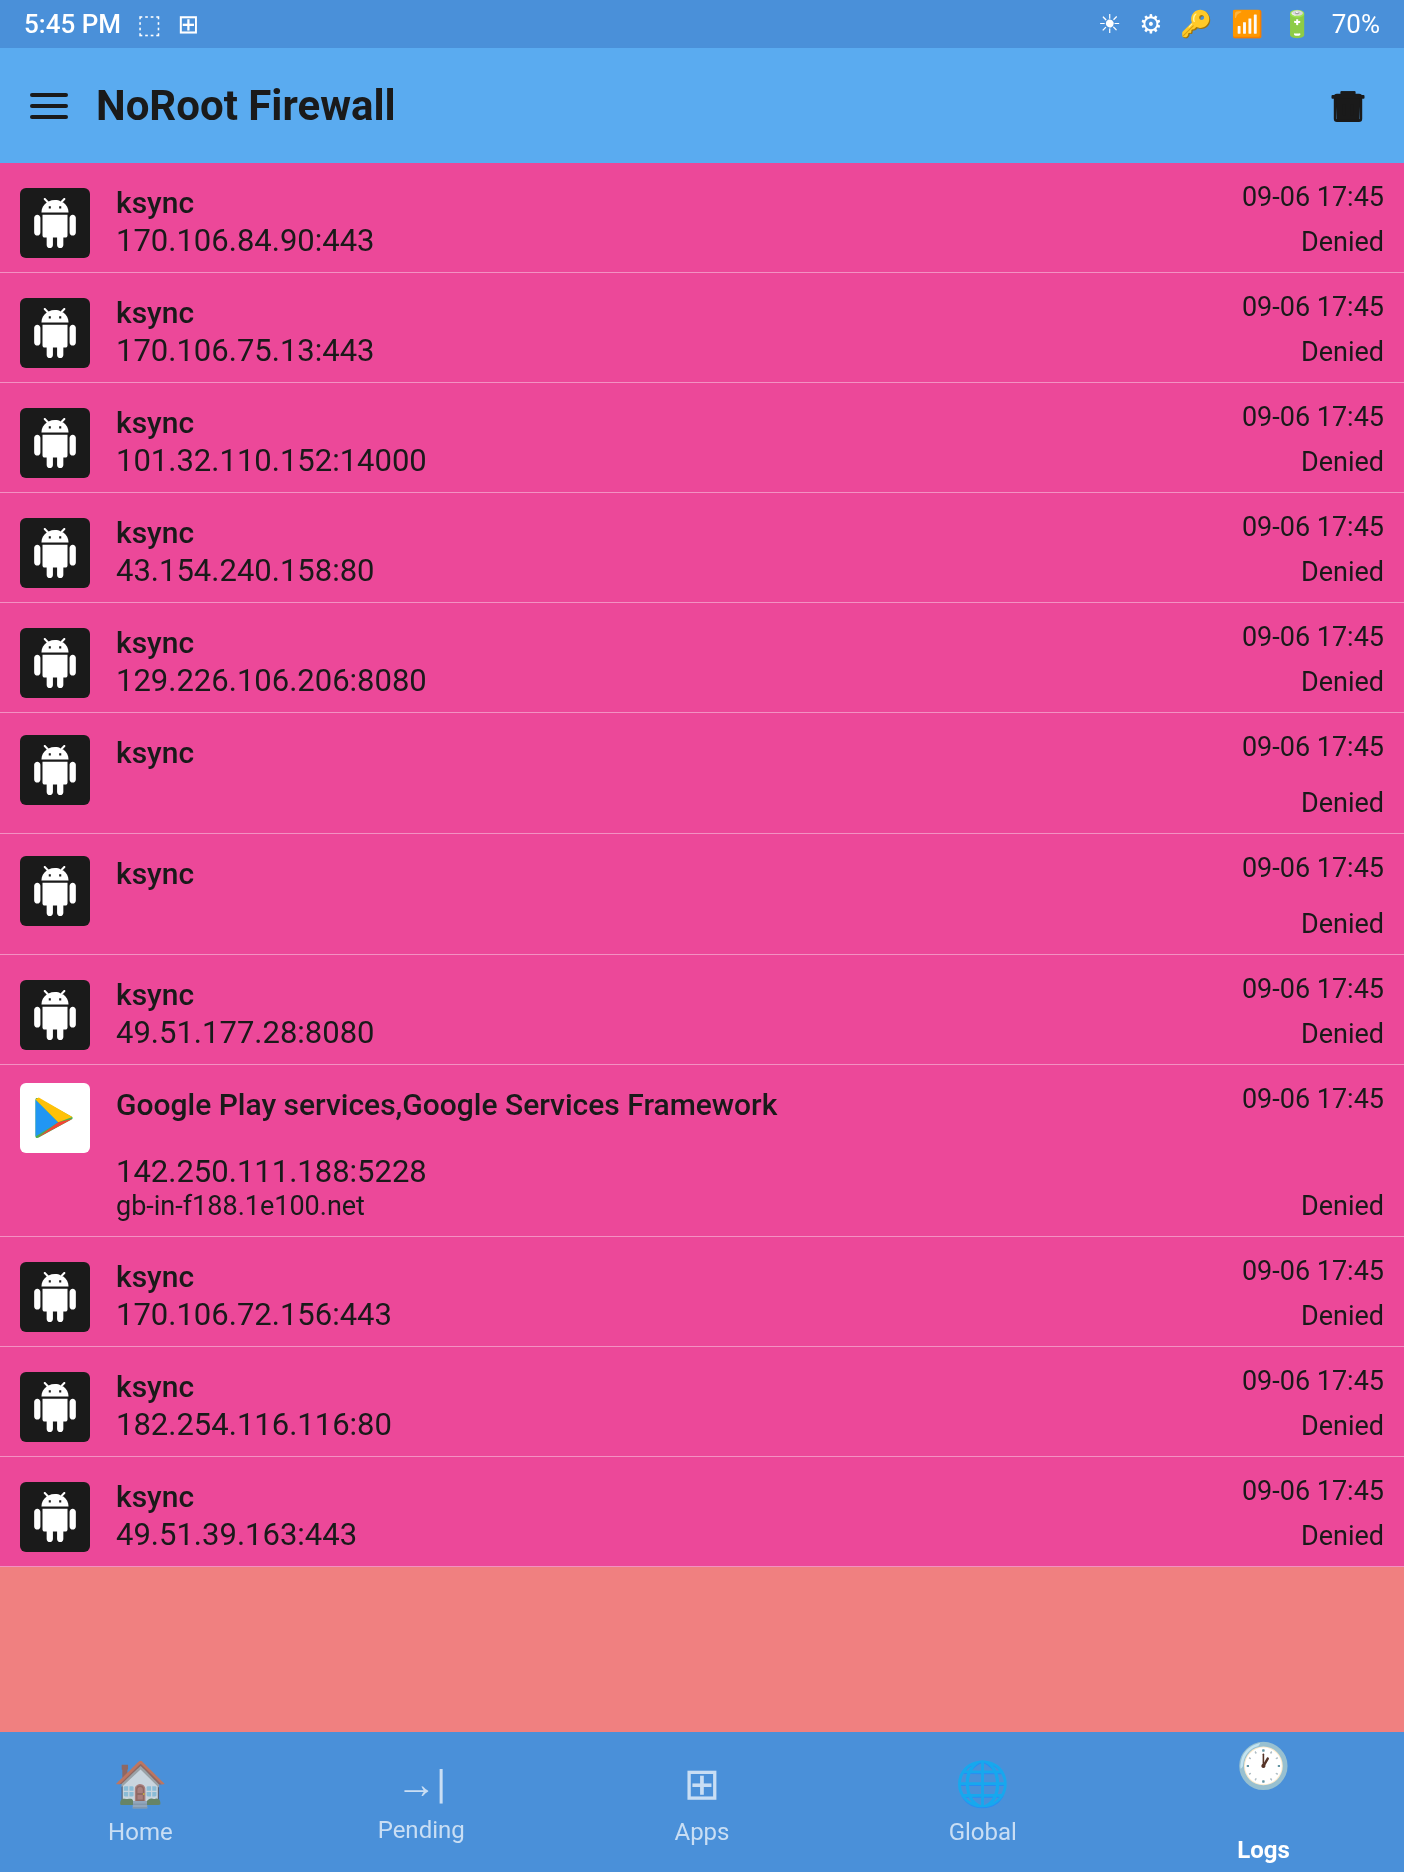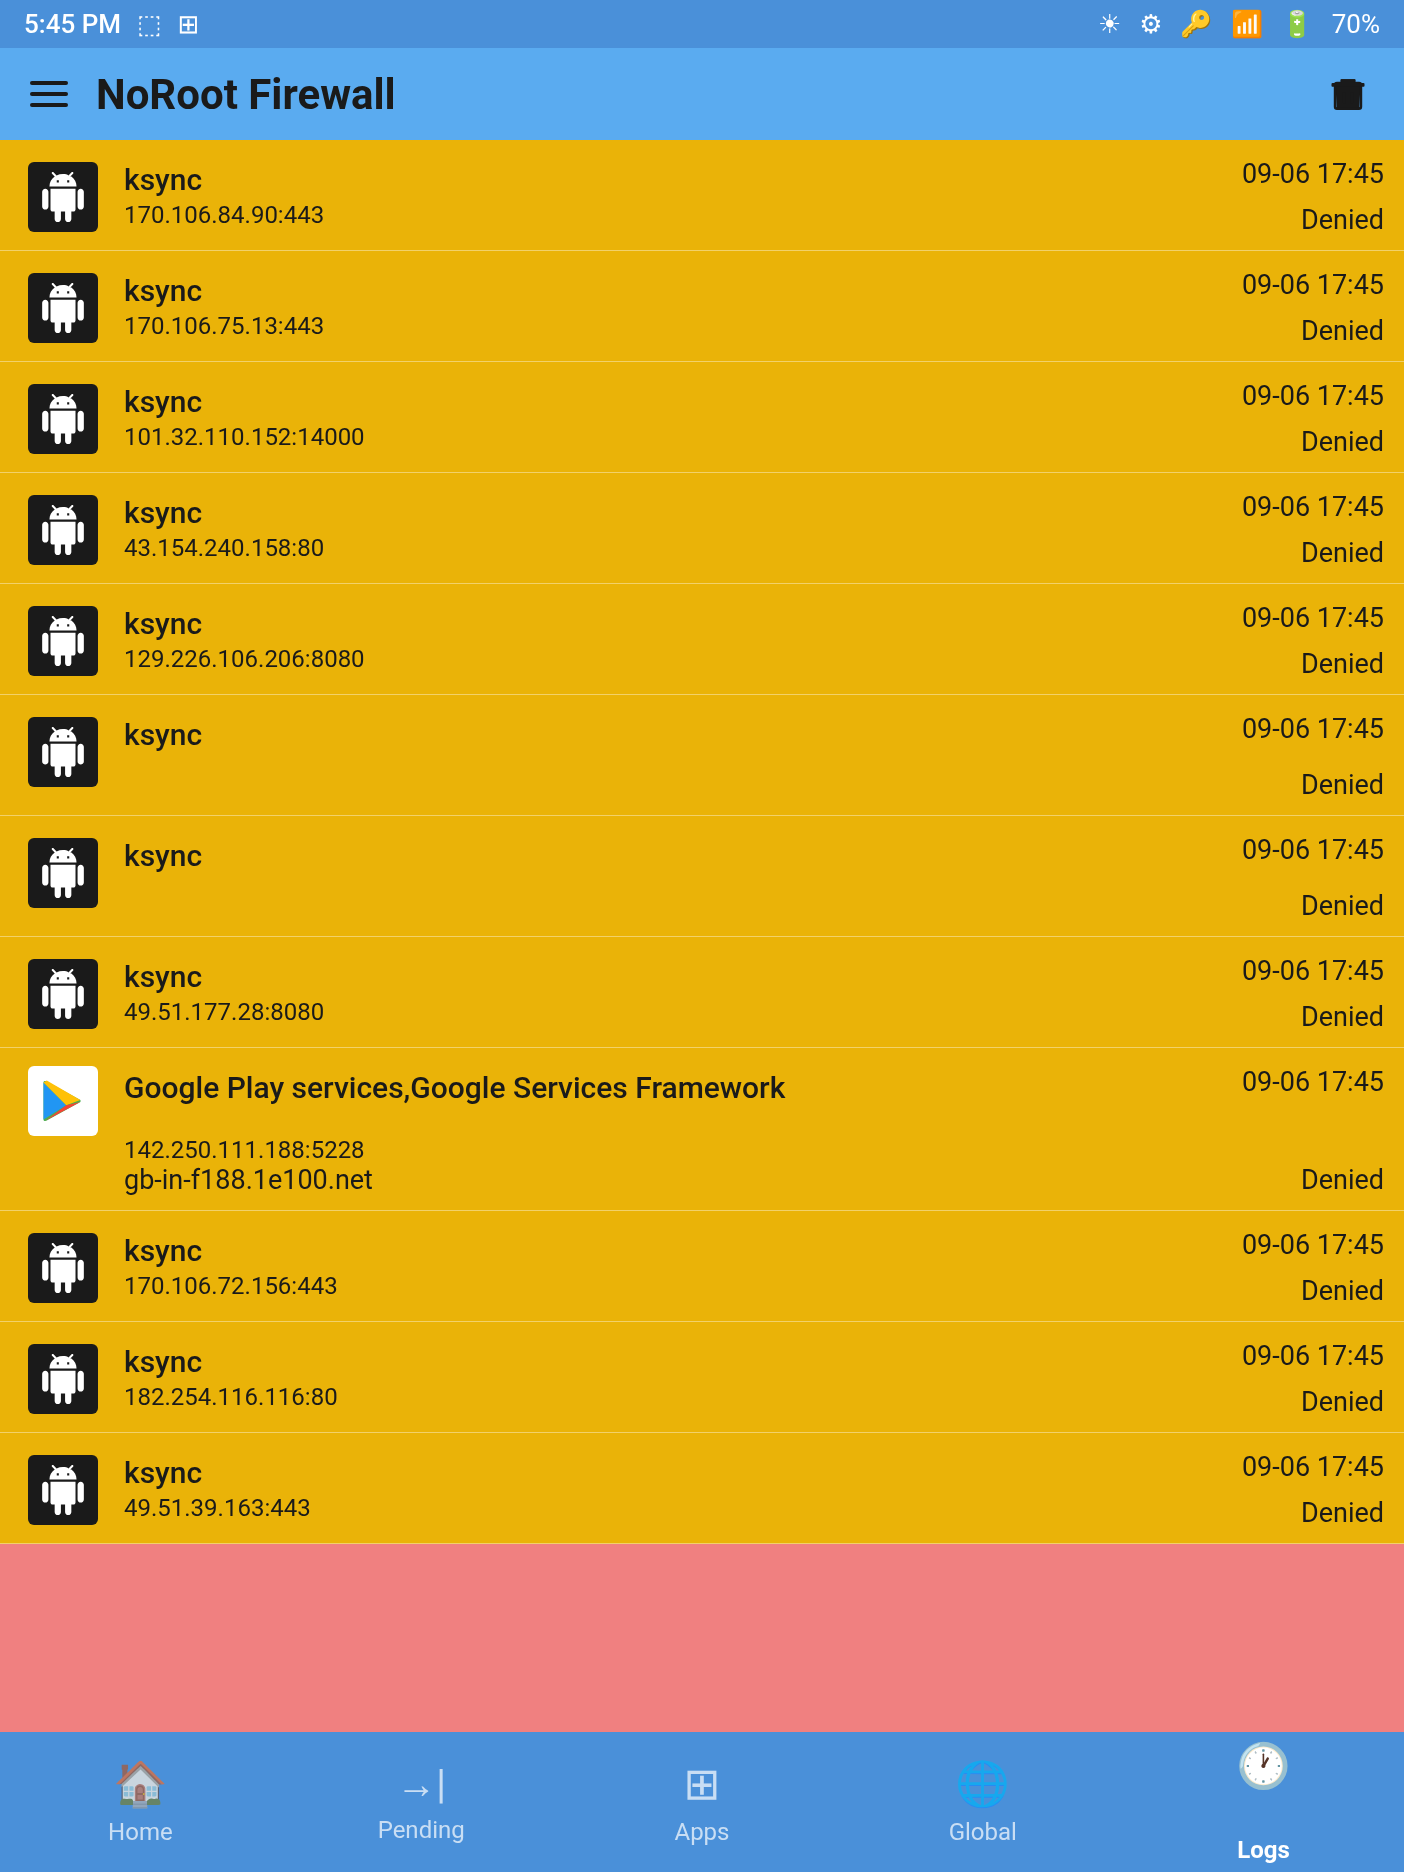--- a/index.html
+++ b/index.html
@@ -32,21 +32,21 @@
     .status-bar-right {
       display: flex;
       align-items: center;
       gap: 18px;
       font-size: 26px;
     }
 
     
     .app-bar {
       background: #5aabf0;
-      height: 92px;
+      height: 115px;
       display: flex;
       align-items: center;
       justify-content: space-between;
       padding: 0 30px;
     }
     .app-bar-left {
       display: flex;
       align-items: center;
       gap: 28px;
     }
@@ -85,26 +85,26 @@
     
     .log-list {
       background: #f08080;
       flex: 1;
       overflow-y: auto;
       height: calc(1872px - 60px - 110px - 140px);
     }
 
     .log-item {
       border-bottom: 1px solid rgba(255,255,255,0.4);
-      padding: 18px 20px 10px 28px;
+      padding: 18px 20px 10px 20px;
       display: grid;
       grid-template-columns: 80px 1fr auto;
       grid-template-rows: auto auto auto;
       align-items: start;
-      background: #eab308;
+      background: #ec4899;
       min-height: 110px;
     }
 
     .app-icon {
       grid-row: 1 / 3;
       grid-column: 1;
       width: 70px;
       height: 70px;
       background: #1a1a1a;
       border-radius: 6px;
@@ -138,21 +138,21 @@
       font-weight: 500;
       padding-left: 16px;
       padding-top: 4px;
       white-space: nowrap;
       overflow: hidden;
       text-overflow: ellipsis;
     }
     .app-address {
       grid-column: 2;
       grid-row: 2;
-      font-size: 24px;
+      font-size: 31px;
       color: #1a1a1a;
       padding-left: 16px;
     }
     .app-domain {
       grid-column: 2;
       grid-row: 3;
       font-size: 27px;
       color: #1a1a1a;
       padding-left: 16px;
       padding-bottom: 4px;

